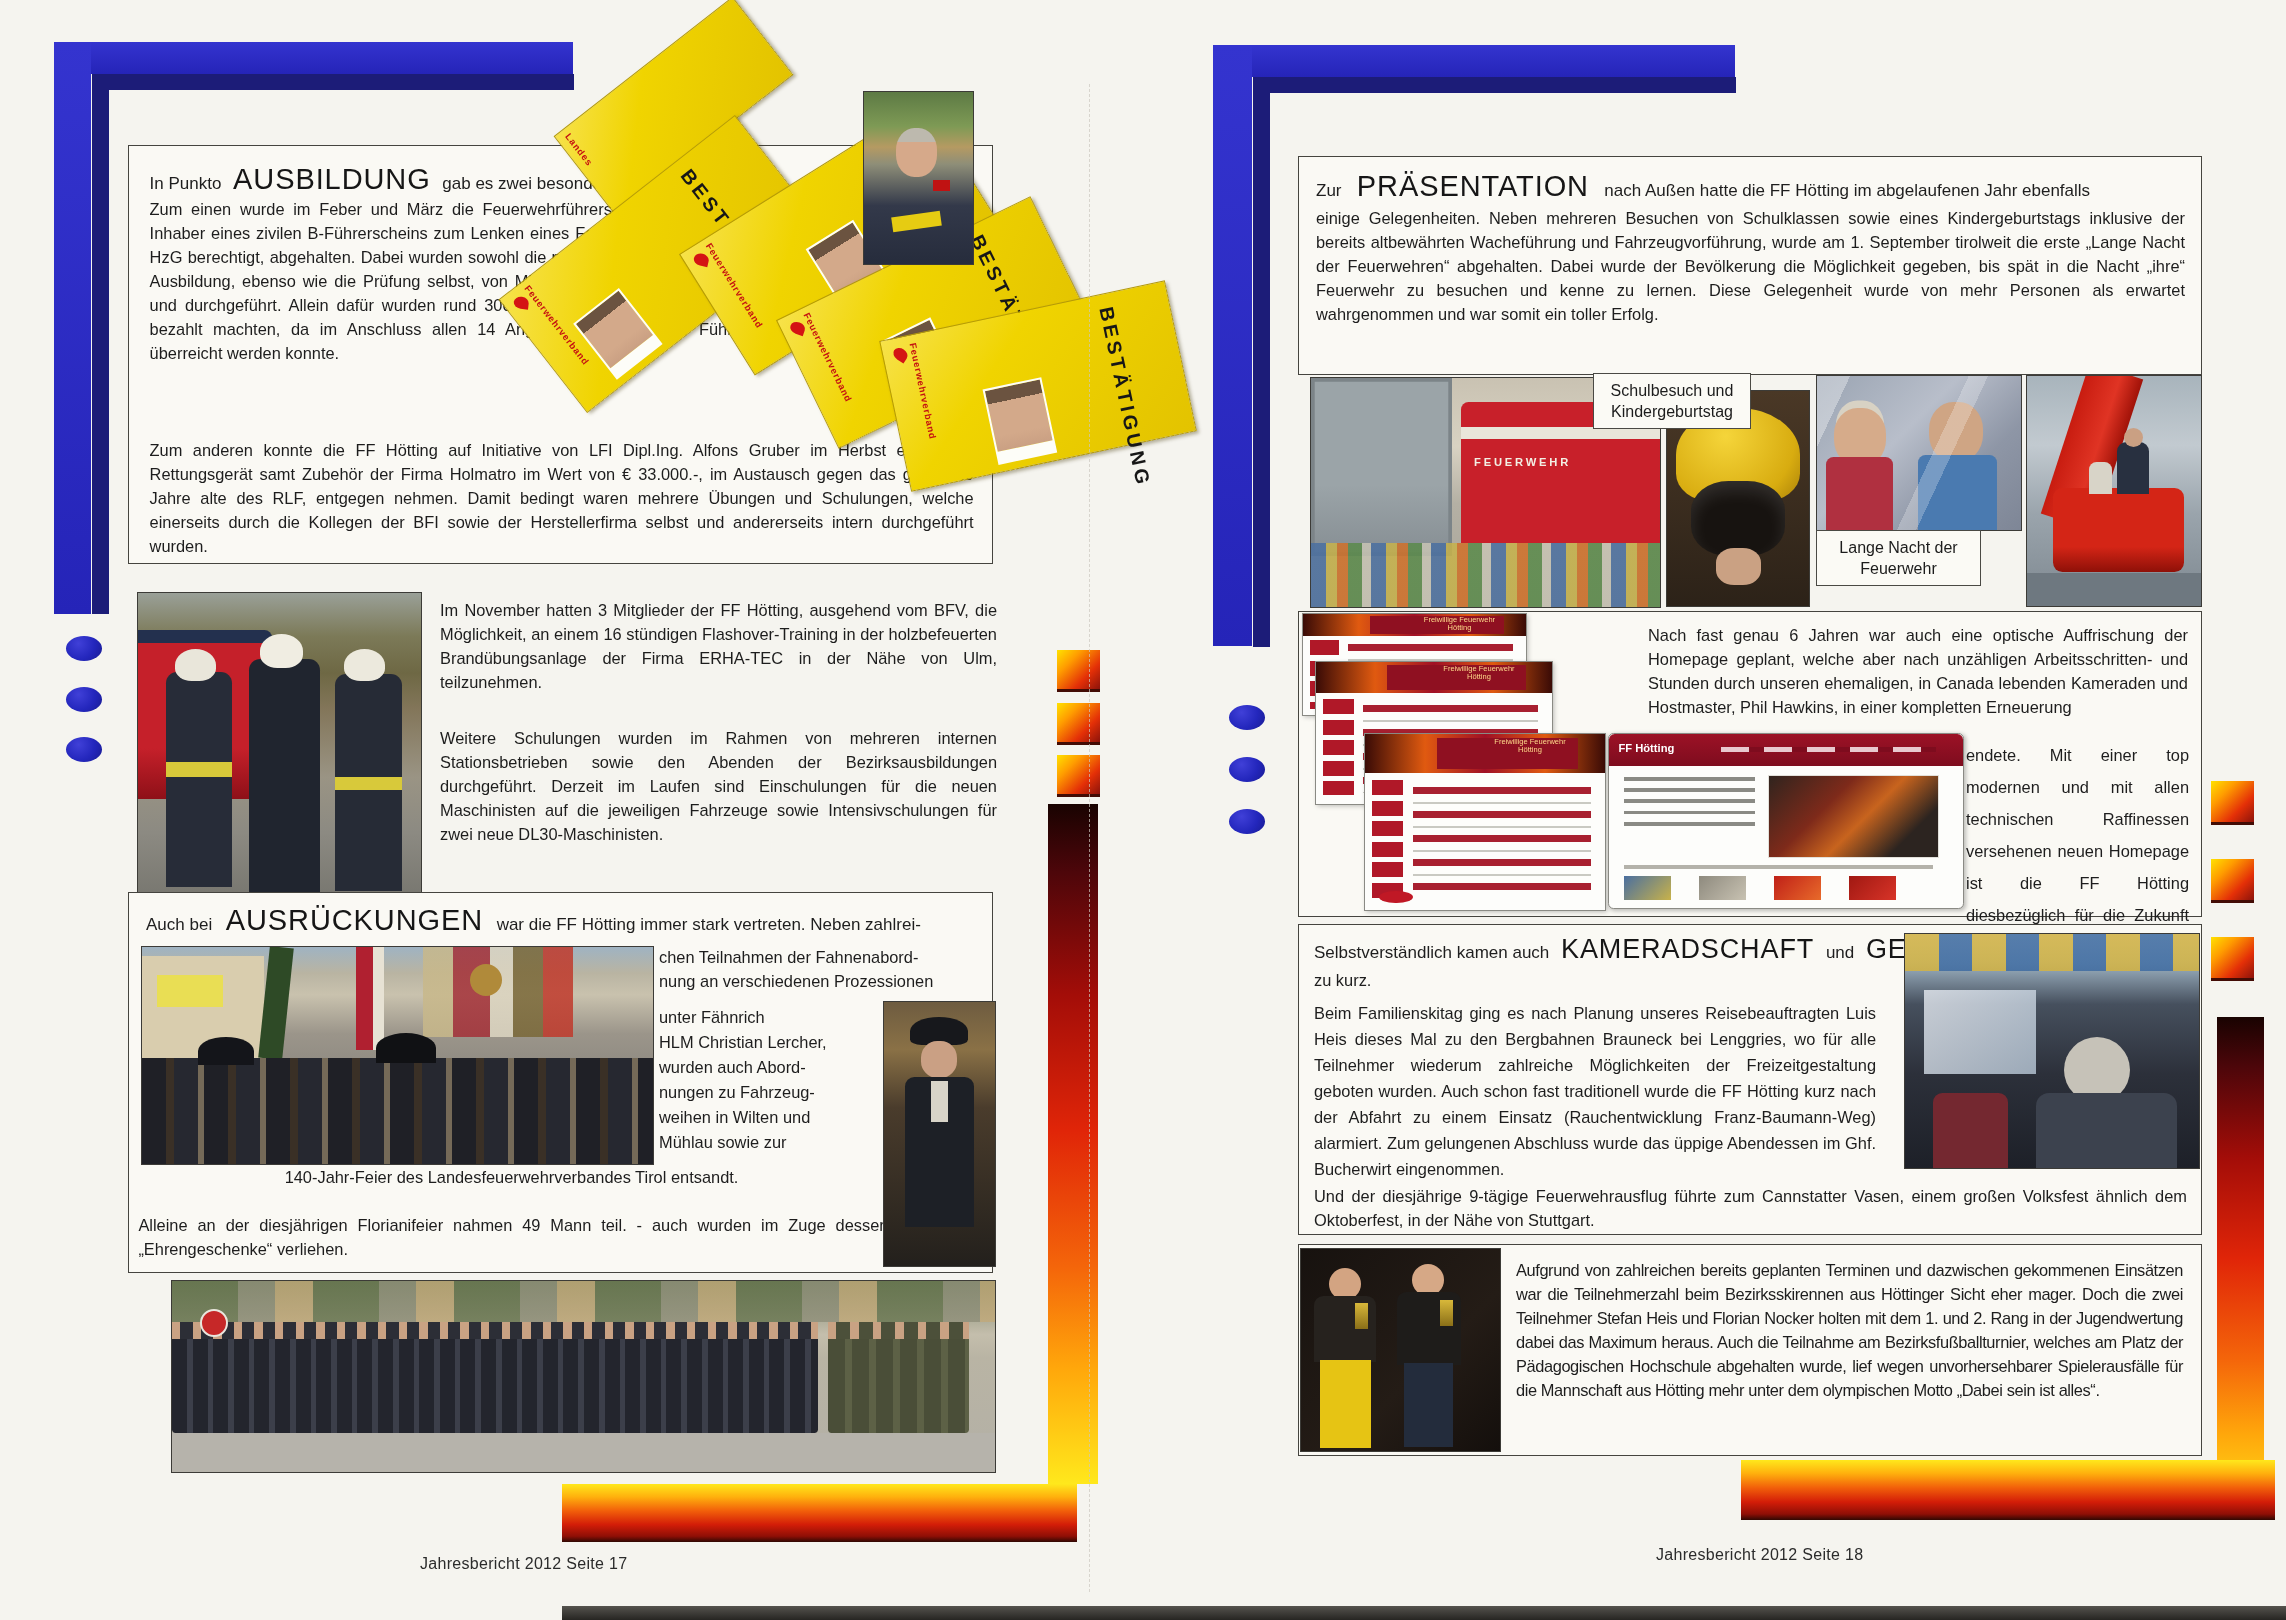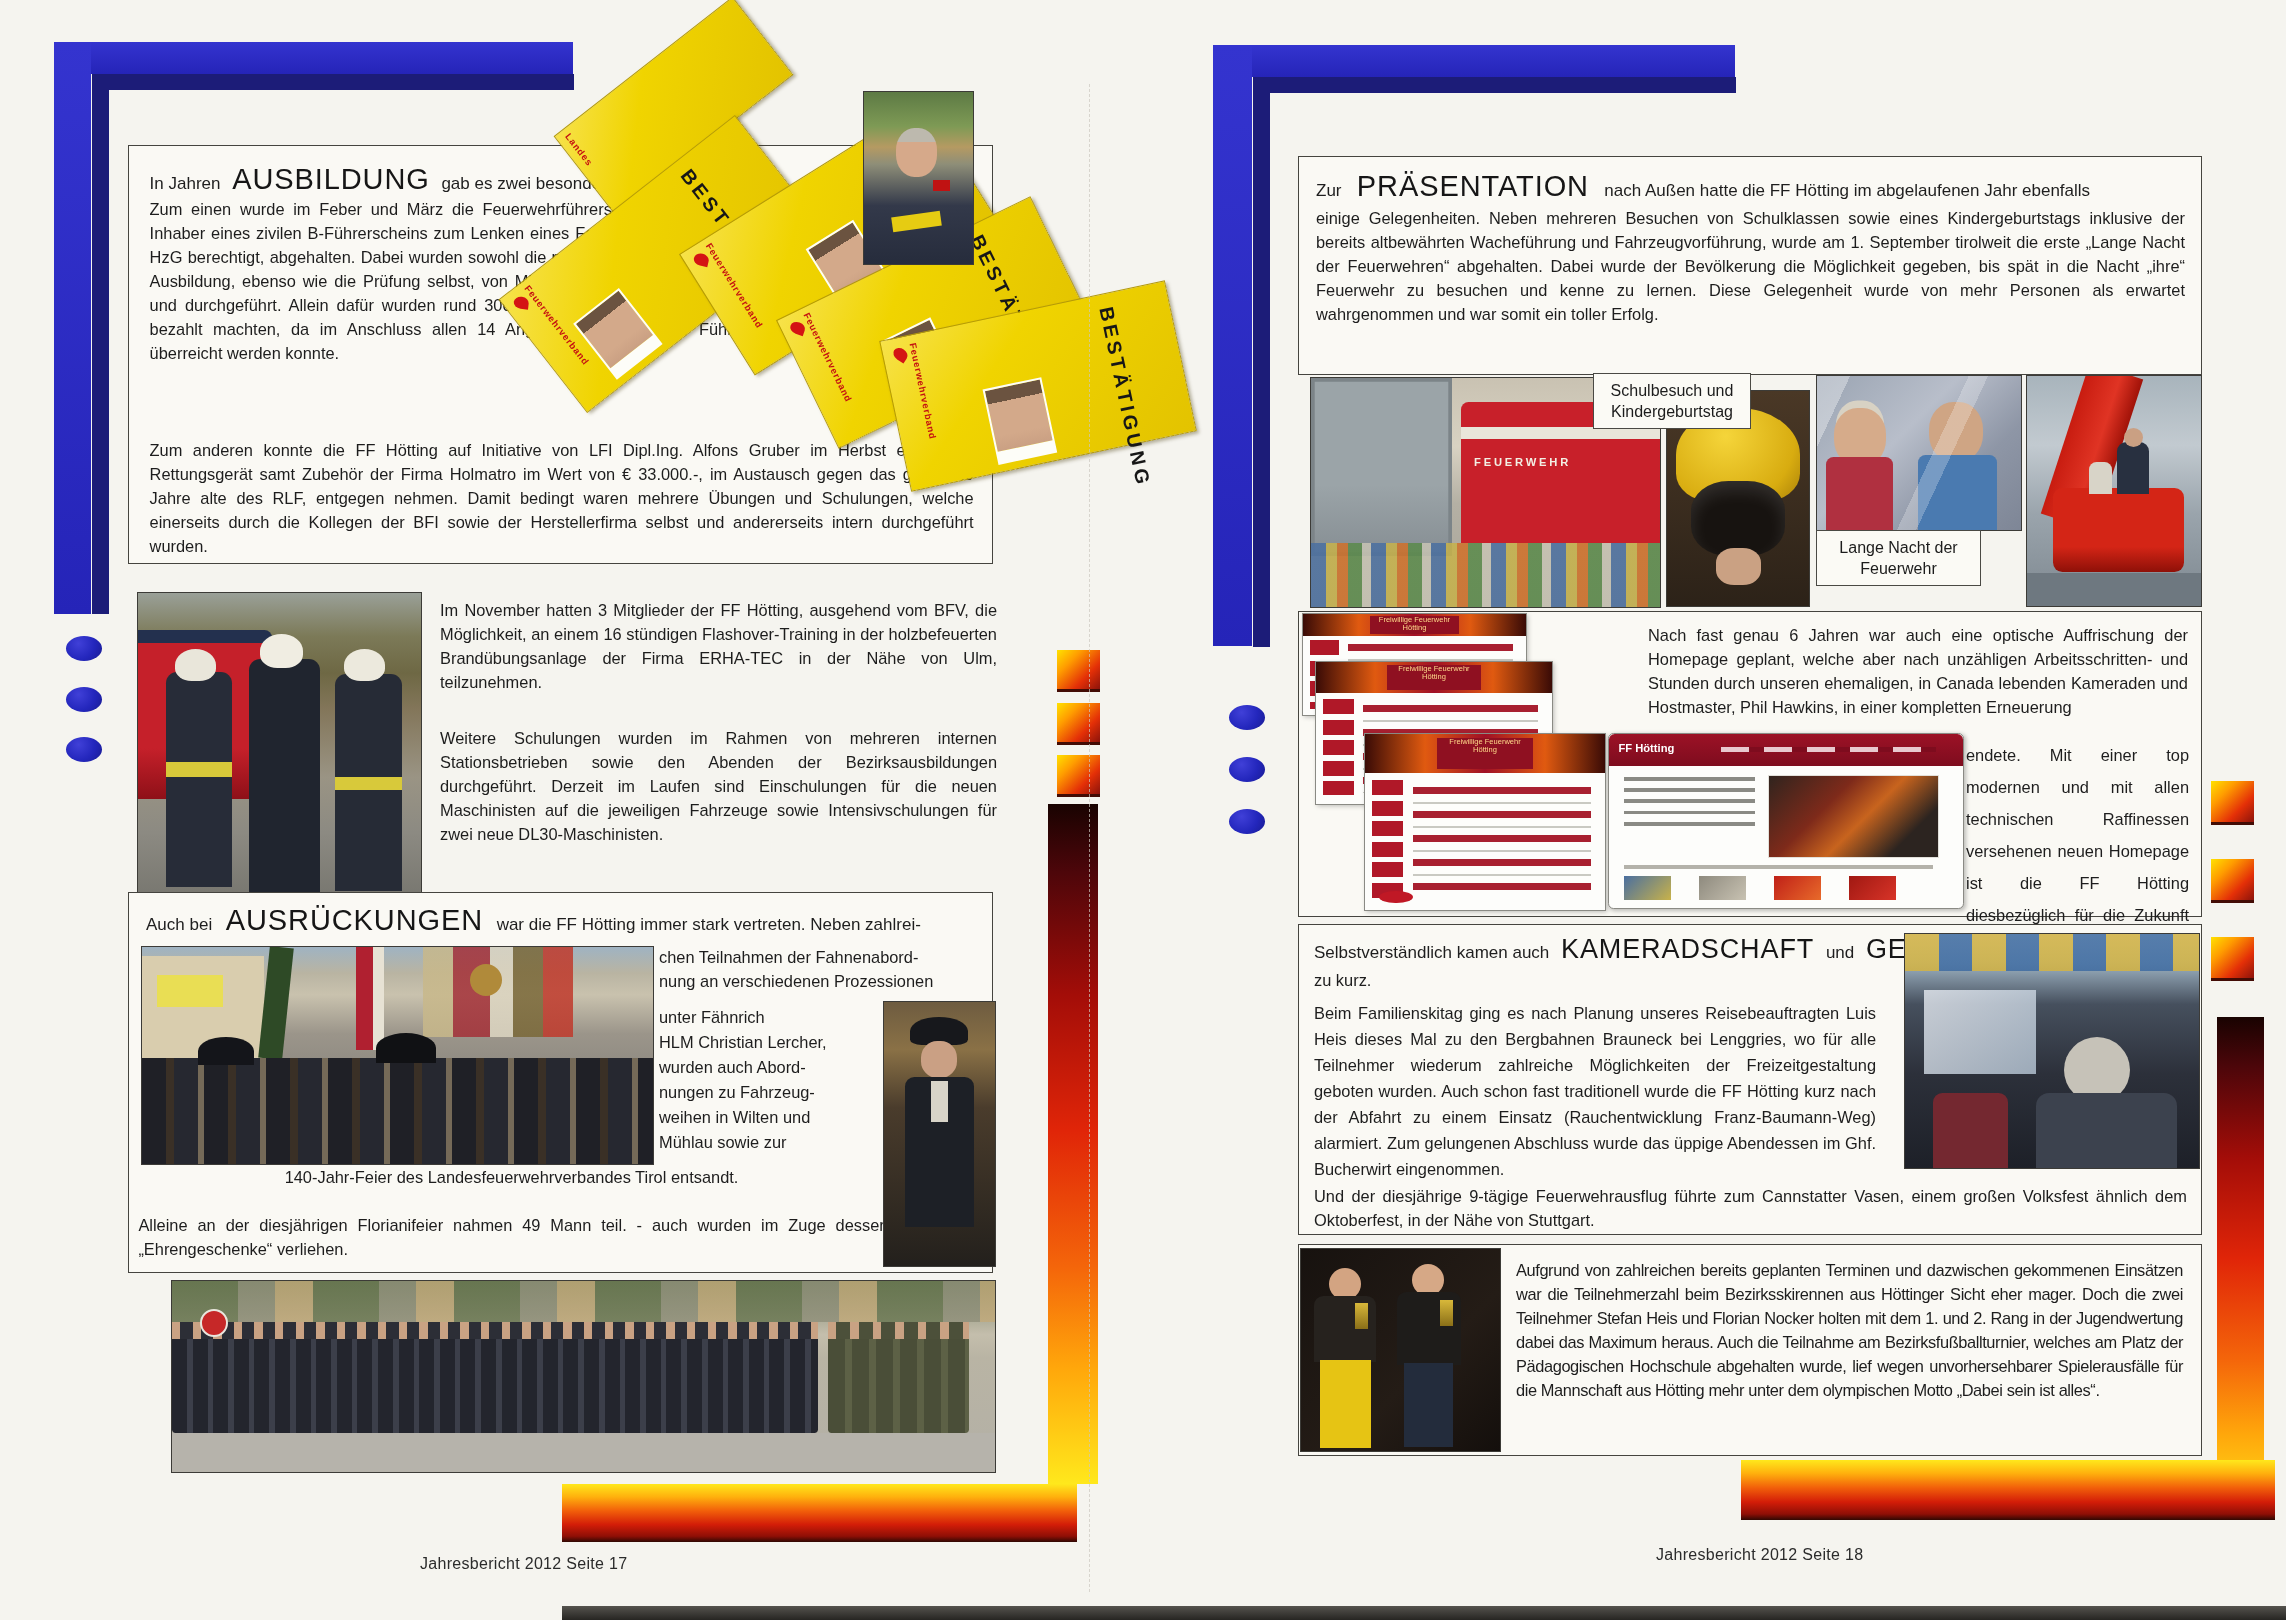--- a/index.html
+++ b/index.html
@@ -32,21 +32,21 @@
   .lbl{position:absolute;background:#fbfaf5;border:1.9px solid #4a4944;font-size:16px;line-height:21.5px;
        text-align:center;white-space:pre-line;padding:5.6px 7.5px;color:#1c1c1c;}
   .site{position:absolute;background:#fdfdfb;border:0.9px solid #8a8a84;box-shadow:1.9px 1.9px 4.7px rgba(0,0,0,.25);}
   .site .head{position:absolute;left:0;top:0;right:0;height:22%;
        background:linear-gradient(90deg,#3a0b06,#e05a10 25%,#a01025 50%,#e05a10 75%,#3a0b06);}
   .site .sbar{position:absolute;left:3%;top:26%;width:13%;bottom:6%;
        background:repeating-linear-gradient(180deg,#b01828 0 15px,#fdfdfb 15px 20.6px);}
   .site .lines{position:absolute;left:20%;right:6%;top:30%;bottom:8%;
        background:repeating-linear-gradient(180deg,#a82030 0 6.6px,#fdfdfb 6.6px 15px,#c9c9c2 15px 17px,#fdfdfb 17px 24px);}
   .site .title{position:absolute;left:30%;top:2%;width:40%;height:18%;background:#8f1021;
-       color:#ffd98a;font-size:7.5px;line-height:8.4px;text-align:center;white-space:pre-line;overflow:hidden;}
+       color:#ffd98a;font-size:7.5px;line-height:8.4px;text-align:center;white-space:pre-line;overflow:hidden;padding-left:45px;}
   figure{margin:0;}
 </style>
 </head>
 <body>
 
 <div id="canvas">
 
   <div>
 
     <div class="bluebar" style="left:54px;top:42px;width:519px;height:32px;"></div>
@@ -58,21 +58,21 @@
     <div class="dot" style="left:66px;top:737px;"></div>
 
     <div class="sq" style="left:1057px;top:650px;width:43px;height:39px;"></div>
     <div class="sq" style="left:1057px;top:703px;width:43px;height:39px;"></div>
     <div class="sq" style="left:1057px;top:755px;width:43px;height:39px;"></div>
     <div class="vflame" style="left:1048px;top:804px;width:50px;height:680px;"></div>
     <div class="hflame" style="left:562px;top:1484px;width:515px;height:58px;"></div>
 
     <section class="box" style="left:128px;top:145px;width:863px;height:417px;">
       <div class="abs" style="left:20.6px;top:17px;width:637px;">
-        <span class="lead">In Jahren</span>
+        <span class="lead">In Punkto</span>
         <span class="hbig" style="margin:0 7.5px;">AUSBILDUNG</span>
         <span class="lead">gab es zwei besondere Schwerpunkte:</span>
       </div>
       <p class="bt abs" style="left:20.6px;top:51px;width:645px;margin:0;">Zum einen wurde im Feber und März die Feuerwehrführerscheinausbildung, welche Inhaber eines zivilen B-Führerscheins zum Lenken eines Feuerwehrfahrzeuges bis 5,5t HzG berechtigt, abgehalten. Dabei wurden sowohl die praktische und auch theoretische Ausbildung, ebenso wie die Prüfung selbst, von Mitgliedern der FF Hötting organisiert und durchgeführt. Allein dafür wurden rund 300 Stunden aufgewendet, die sich aber bezahlt machten, da im Anschluss allen 14 Angetretenen der gelbe Führerschein überreicht werden konnte.</p>
       <p class="bt abs" style="left:20.6px;top:292px;width:824px;margin:0;">Zum anderen konnte die FF Hötting auf Initiative von LFI Dipl.Ing. Alfons Gruber im Herbst ein neues Rettungsgerät samt Zubehör der Firma Holmatro im Wert von € 33.000.-, im Austausch gegen das genau 20 Jahre alte des RLF, entgegen nehmen. Damit bedingt waren mehrere Übungen und Schulungen, welche einerseits durch die Kollegen der BFI sowie der  Herstellerfirma selbst und andererseits intern durchgeführt wurden.</p>
     </section>
 
     <div class="card" style="left:560px;top:56px;width:225px;height:97px;transform:rotate(-38deg);">
       <span class="card-brand" style="left:5.6px;top:5.6px;">Landes</span>
     </div>

